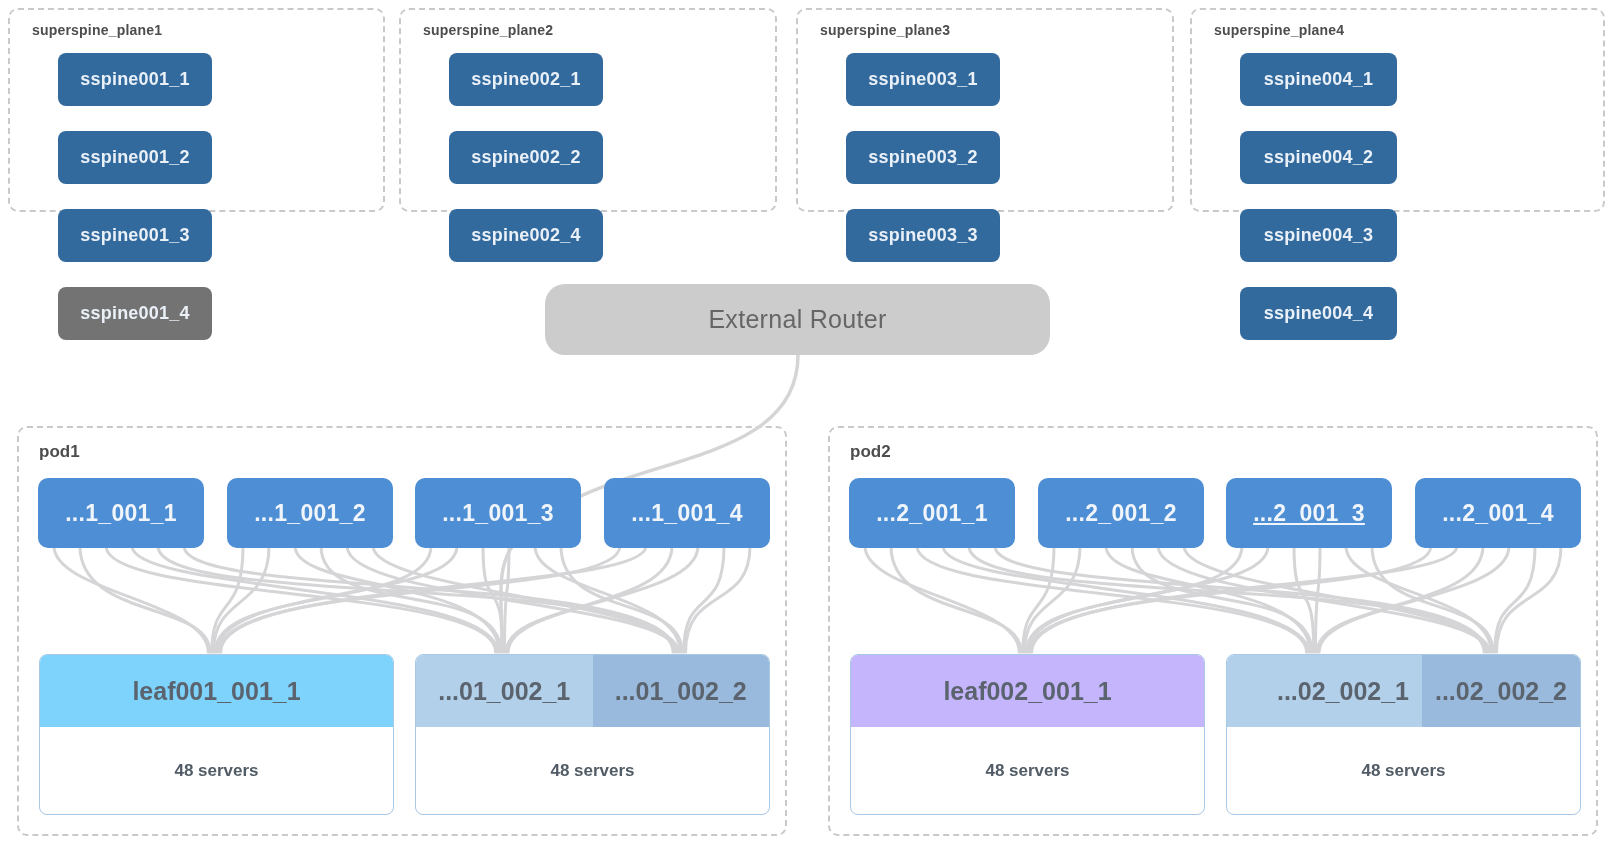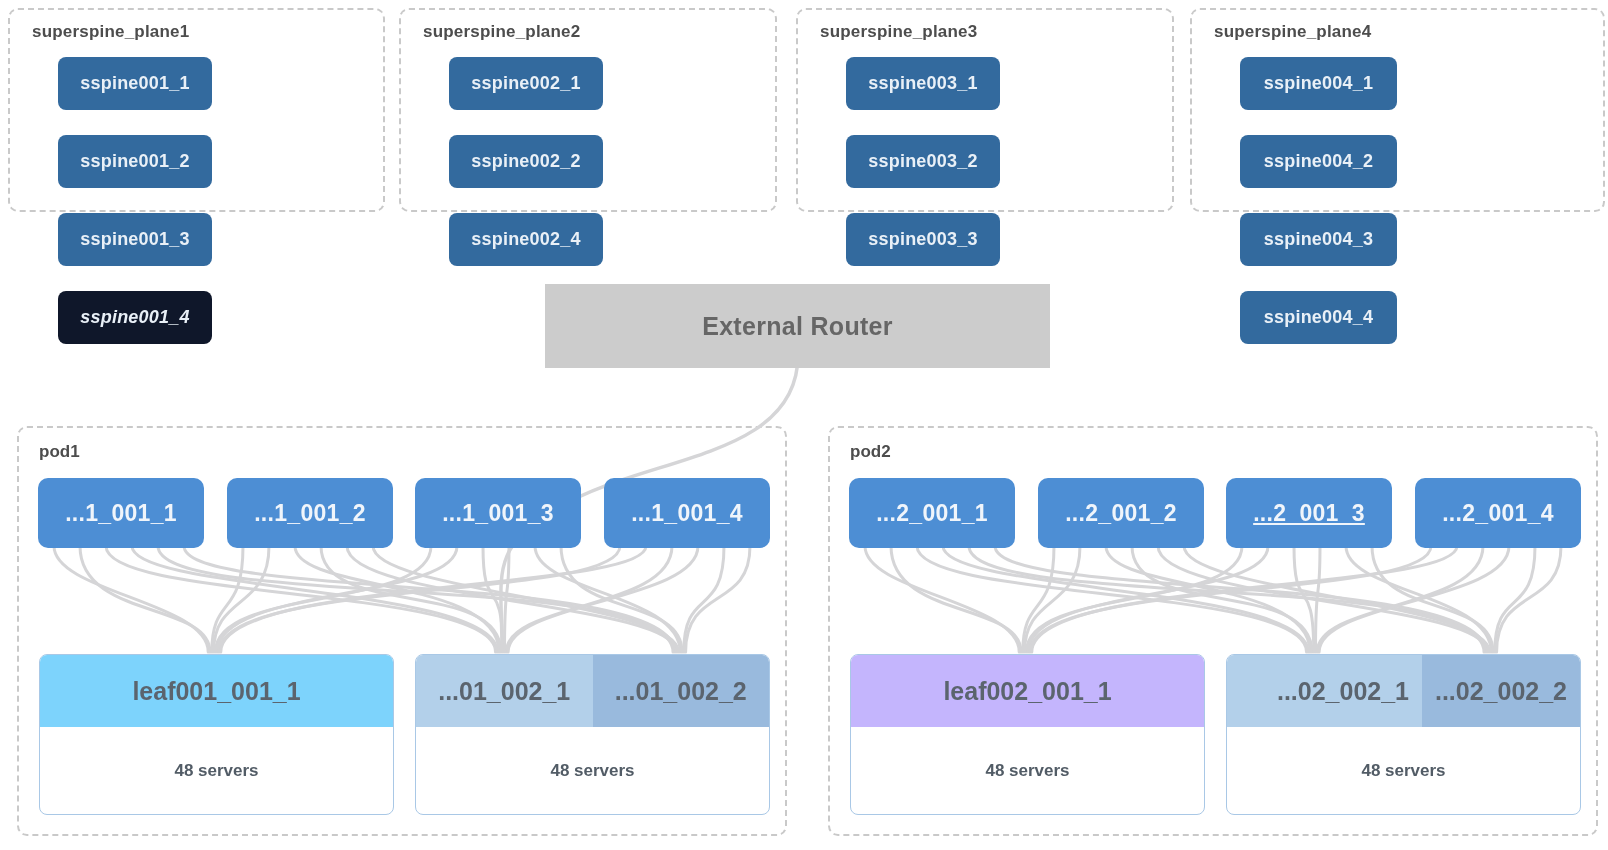--- a/index.html
+++ b/index.html
@@ -5,34 +5,34 @@
   html,body{margin:0;padding:0;background:#ffffff;}
   #canvas{
     position:relative;width:1608px;height:850px;background:#ffffff;
     font-family:"Liberation Sans",sans-serif;overflow:hidden;
   }
   .group{
     position:absolute;border:2px dashed #c9c9c9;border-radius:10px;
     box-sizing:border-box;background:transparent;
   }
   .group-title{
-    font-weight:bold;font-size:17px;color:#4d4d4d;margin:12px 0 15px 22px;
+    font-weight:bold;font-size:14px;color:#4d4d4d;margin:12px 0 15px 22px;
     letter-spacing:.2px;
   }
   .ss-grid{display:flex;flex-wrap:wrap;column-gap:20px;row-gap:25px;padding:0 22px;}
   .ss-node{
     width:154px;height:53px;background:#336a9e;border-radius:8px;
     color:#e9f0f7;font-weight:bold;font-size:18px;letter-spacing:.2px;
     display:flex;align-items:center;justify-content:center;cursor:pointer;margin-left:26px;
   }
   #router{
-    position:absolute;left:545px;top:284px;width:505px;height:84px;
-    background:#cccccc;border-radius:0;z-index:2;
+    position:absolute;left:545px;top:284px;width:505px;height:71px;
+    background:#cccccc;border-radius:20px;z-index:2;
     display:flex;align-items:center;justify-content:center;
-    font-size:25px;font-weight:bold;color:#666666;letter-spacing:.3px;cursor:pointer;
+    font-size:25px;font-weight:normal;color:#666666;letter-spacing:.3px;cursor:pointer;
   }
   .pod{
     position:absolute;top:426px;width:770px;height:410px;
     border:2px dashed #c9c9c9;border-radius:10px;box-sizing:border-box;
   }
   .pod-label{
     position:absolute;left:20px;top:14px;font-size:17px;font-weight:bold;color:#4d4d4d;
   }
   .spine{
     position:absolute;top:50px;width:166px;height:70px;background:#4d8ed4;
@@ -60,21 +60,21 @@
 <body>
 
 <div id="canvas">
 
   <div class="group" style="left:8px;top:8px;width:377px;height:204px">
     <div class="group-title">superspine_plane1</div>
     <div class="ss-grid">
       <div class="ss-node" style="background: rgb(51, 106, 158);">sspine001_1</div>
       <div class="ss-node" style="background: rgb(51, 106, 158);">sspine001_2</div>
       <div class="ss-node" style="background: rgb(51, 106, 158);">sspine001_3</div>
-      <div class="ss-node" style="background: #0f172a; font-style: italic;">sspine001_4</div>
+      <div class="ss-node" style="background: #737373;">sspine001_4</div>
     </div>
   </div>
 
   <div class="group" style="left:399px;top:8px;width:378px;height:204px">
     <div class="group-title">superspine_plane2</div>
     <div class="ss-grid">
       <div class="ss-node" style="background: rgb(51, 106, 158);">sspine002_1</div>
       <div class="ss-node" style="background: rgb(51, 106, 158);">sspine002_2</div>
       <div class="ss-node" style="background: rgb(51, 106, 158);">sspine002_4</div>
     </div>

